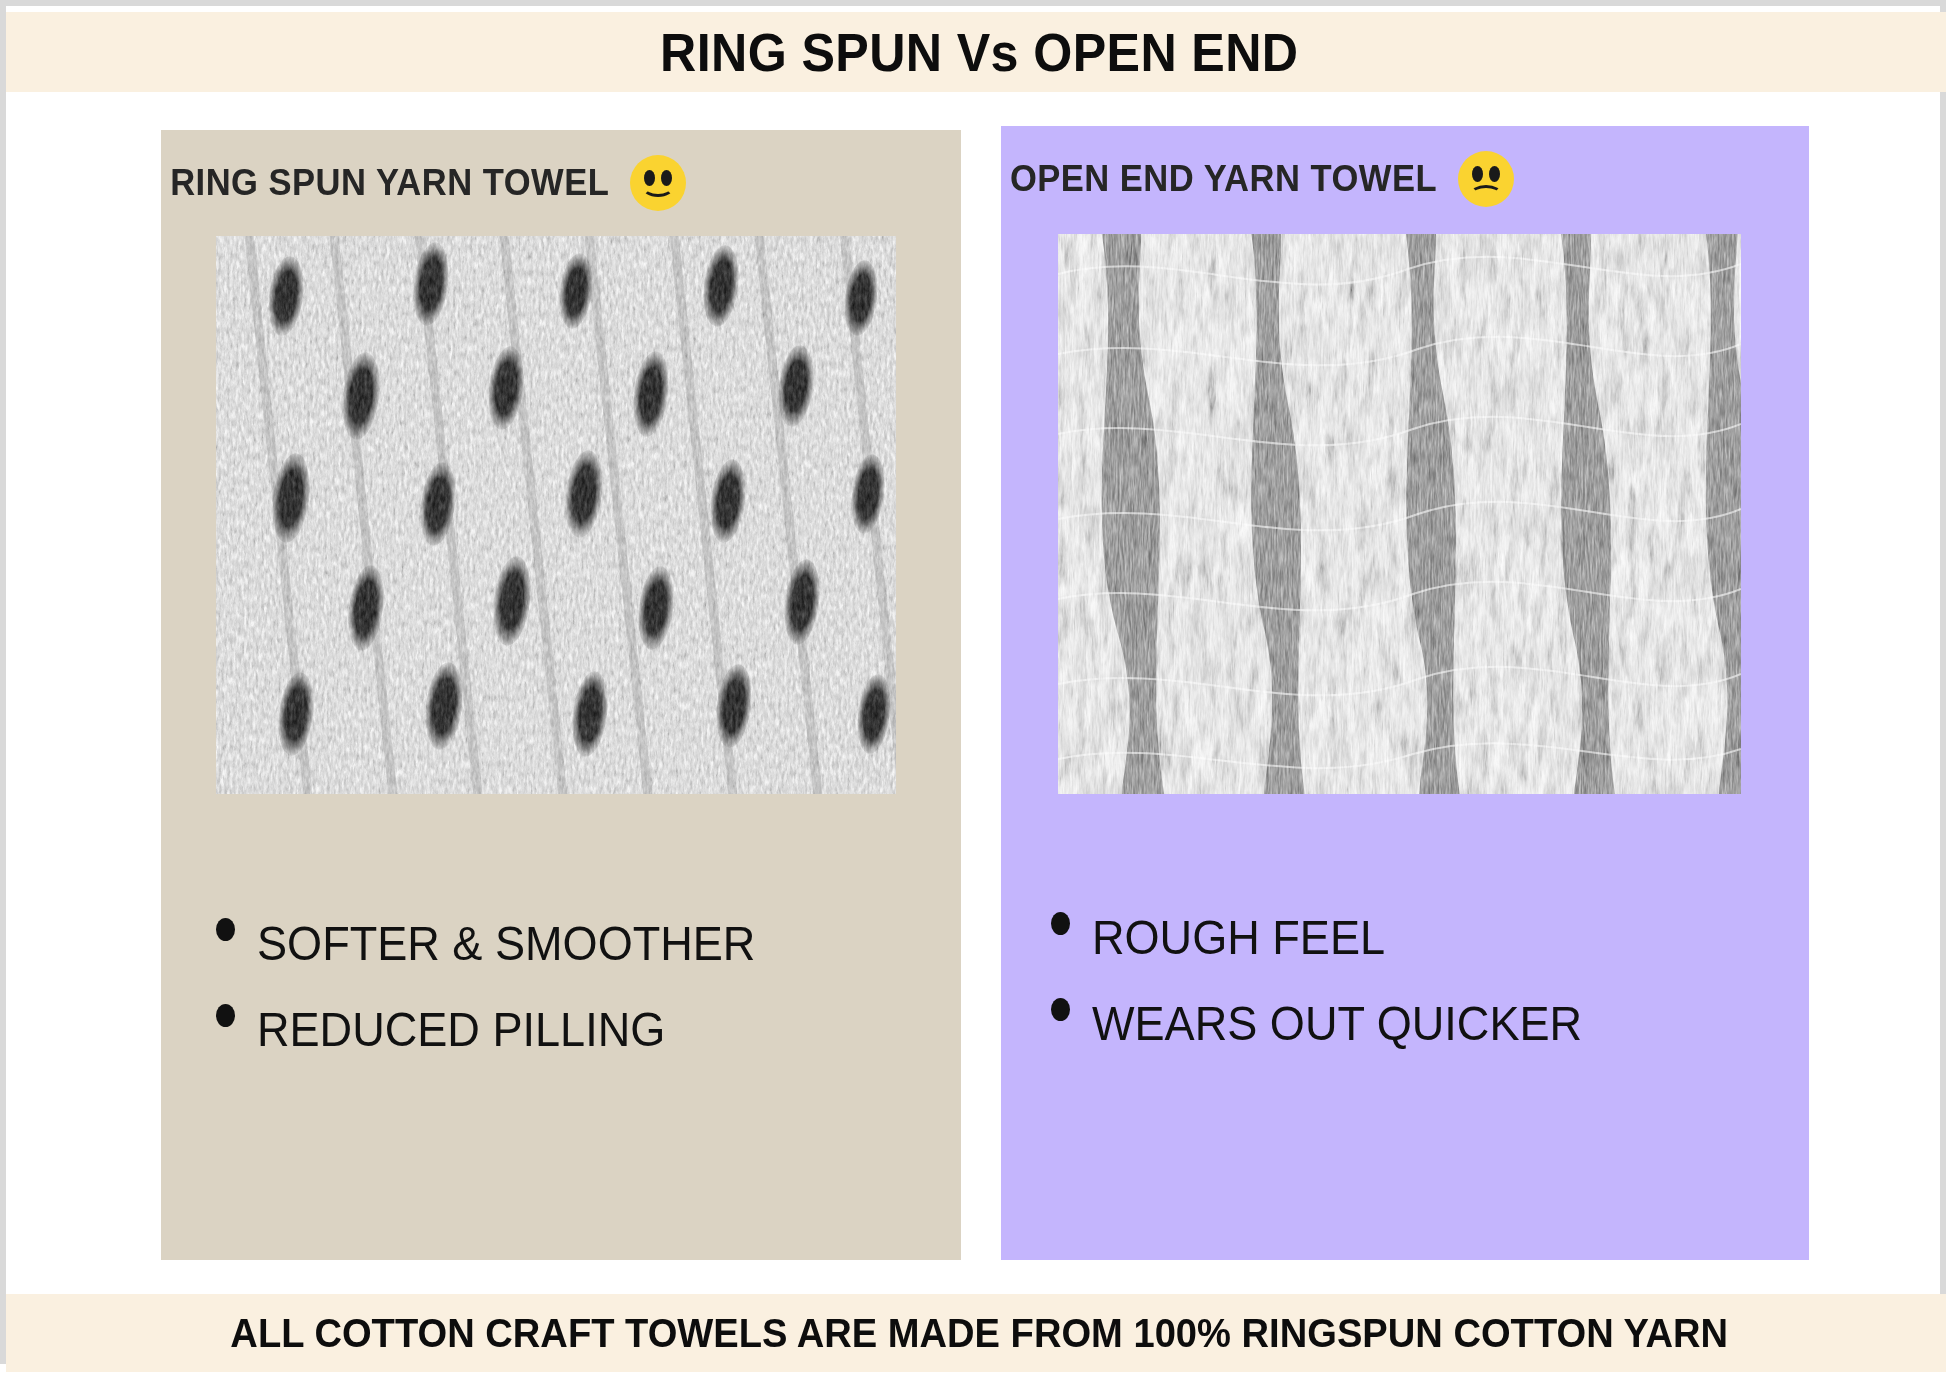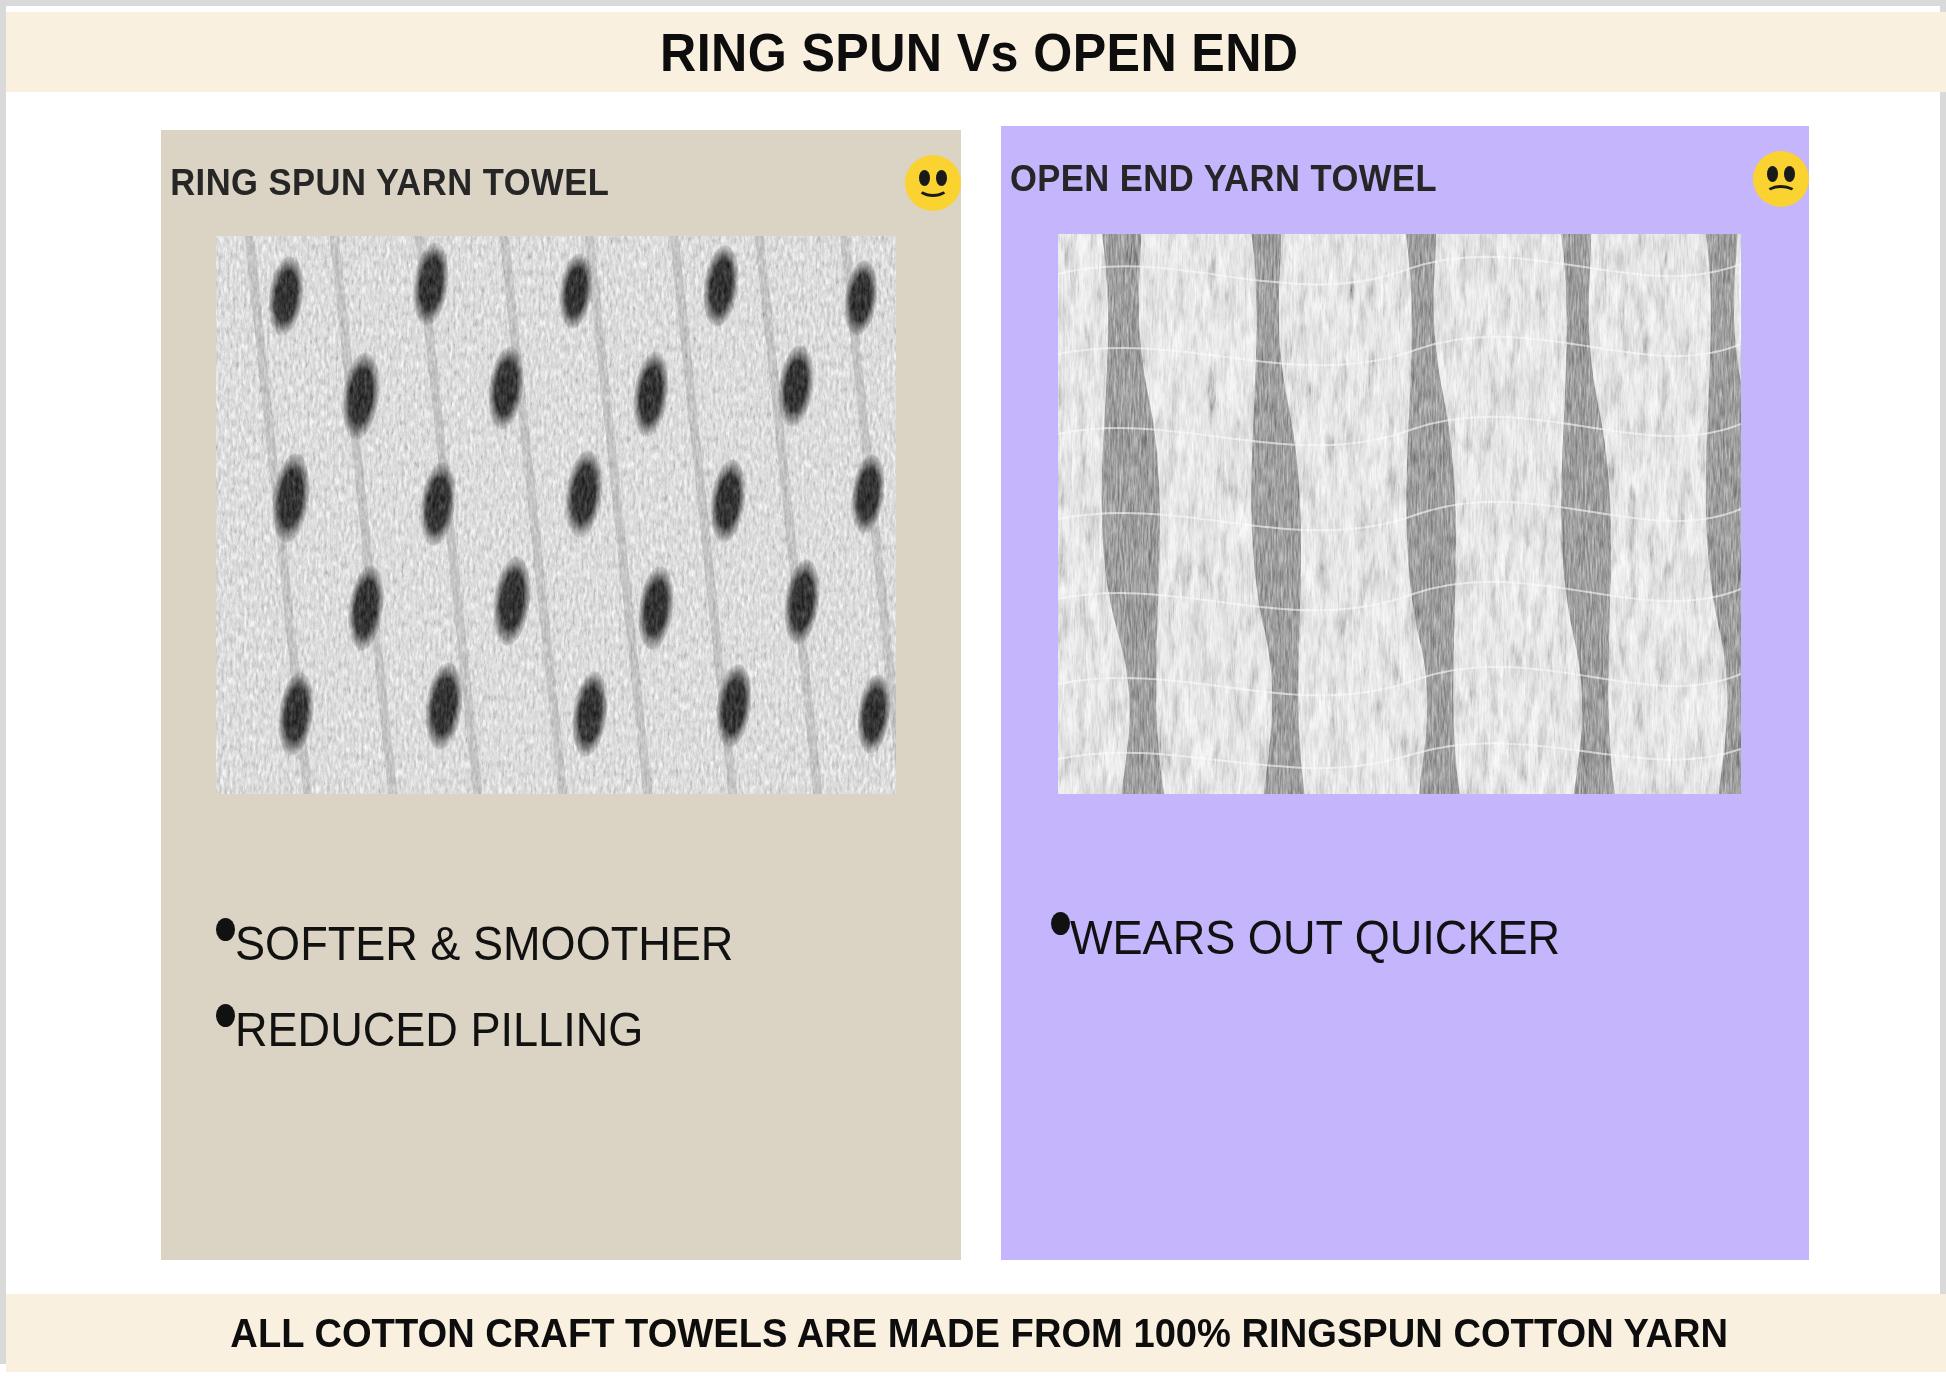--- a/index.html
+++ b/index.html
@@ -71,21 +71,21 @@
     background: #c4b5fd;
   }
 
   .panel-header {
     position: absolute;
     left: 0;
     top: 18px;
     width: 100%;
     display: flex;
     align-items: center;
-    justify-content: space-between;
+    justify-content: flex-start;
     gap: 12px;
     height: 70px;
   }
   .panel-title {
     font-family: "Liberation Sans", sans-serif;
     font-weight: bold;
     font-size: 36px;
     letter-spacing: 0.5px;
     color: #262626;
     transform: scaleX(0.96);
@@ -162,20 +162,21 @@
     margin: 0;
     padding: 0;
   }
   #bullets-ringspun { left: 55px; top: 770px; width: 700px; }
   #bullets-openend  { left: 50px; top: 768px; width: 720px; }
 
   .bullet-item {
     display: flex;
     align-items: center;
     height: 86px;
+    gap: 22px;
     text-align: center;
   }
   .bullet-dot {
     width: 19px;
     height: 23px;
     border-radius: 50%;
     background: #111111;
     flex: 0 0 auto;
     align-self: flex-start;
     margin-top: 18px;
@@ -359,20 +360,24 @@
           <path d="M0,525 C120,500 235,560 355,520 C475,485 585,550 683,515"></path>
         </g>
         <rect width="683" height="560" filter="url(#fnoiseC)" opacity="0.55" style="mix-blend-mode:screen"></rect>
         <rect width="683" height="560" filter="url(#fnoiseC)" opacity="0.35"></rect>
       </svg>
     </div>
 
     <ul class="bullets" id="bullets-openend">
       <li class="bullet-item">
         <span class="bullet-dot"></span>
+        <span class="bullet-text">ROUGH FEEL</span>
+      </li>
+      <li class="bullet-item">
+        <span class="bullet-dot"></span>
         <span class="bullet-text">WEARS OUT QUICKER</span>
       </li>
     </ul>
   </div>
 
   <div id="footer-band">
     <div id="footer-text">ALL COTTON CRAFT TOWELS ARE MADE FROM 100% RINGSPUN COTTON YARN</div>
   </div>
 
 </div>

